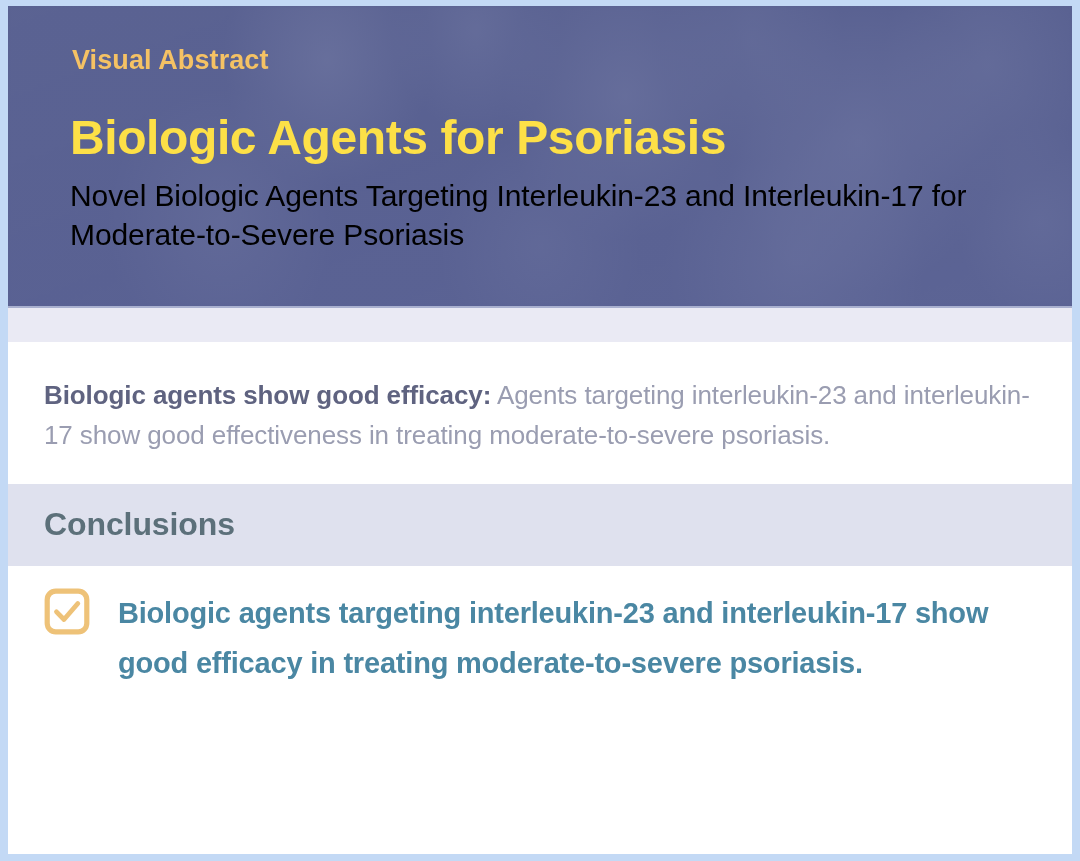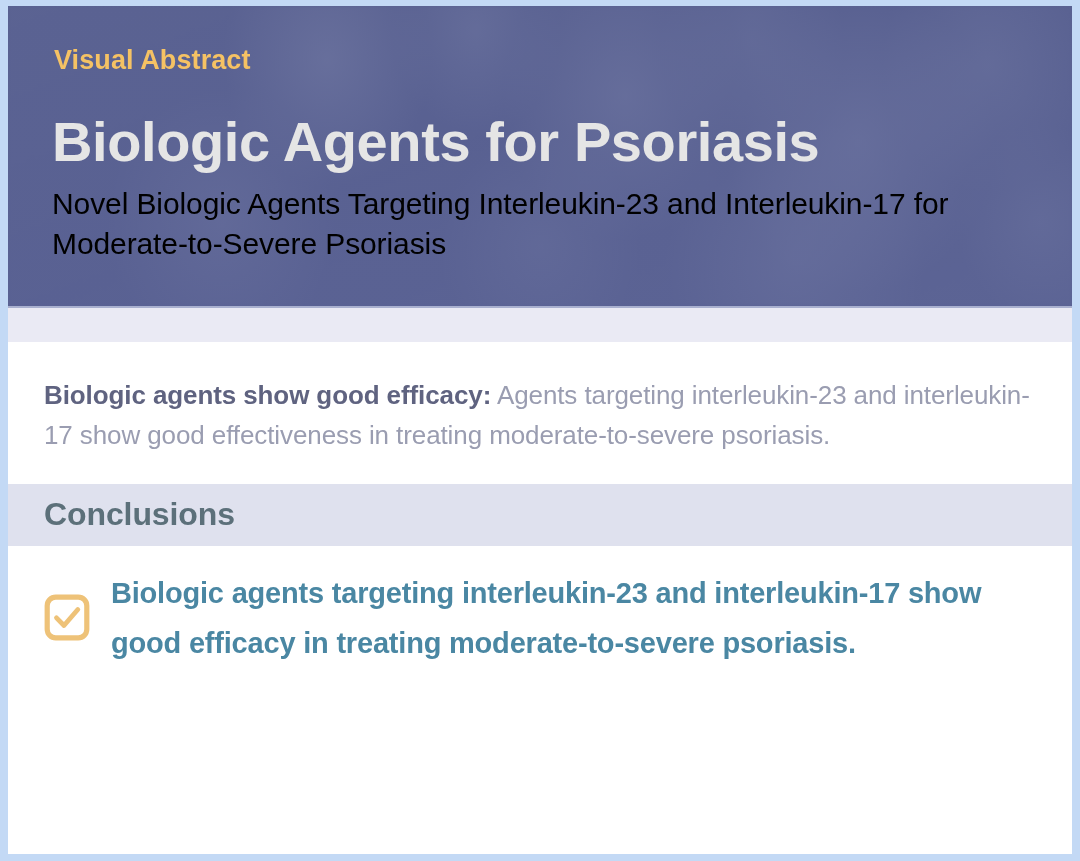--- a/index.html
+++ b/index.html
@@ -56,32 +56,33 @@
     filter: blur(1.5px);
   }
   .va-header-veil {
     position: absolute;
     inset: 0;
     background: linear-gradient(180deg, rgba(86,94,142,0.55), rgba(88,96,146,0.62));
   }
   .va-header-inner {
     position: relative;
     z-index: 2;
+    margin-left: 18px;
   }
   .va-eyebrow {
     color: #f5c264;
     font-size: 27px;
     font-weight: bold;
     letter-spacing: 0.1px;
     line-height: 1.1;
     margin: 0 0 36px 2px;
   }
   .va-title {
-    color: #e5e5e5;
-    font-size: 56px;
+    color: #fde047;
+    font-size: 48px;
     font-weight: bold;
     line-height: 1.08;
     letter-spacing: -0.4px;
     margin: 0 0 12px 0;
   }
   .va-subtitle {
     color: #000000;
     font-size: 30px;
     font-weight: normal;
     line-height: 1.32;
@@ -107,42 +108,42 @@
     letter-spacing: -0.1px;
   }
   .va-summary .lead {
     color: #5f6380;
     font-weight: bold;
   }
 
   
   .va-sectionbar {
     background: #dfe1ee;
-    height: 62px;
+    height: 82px;
     display: flex;
     align-items: center;
     padding: 0 36px;
     box-sizing: border-box;
   }
   .va-sectionbar-title {
     color: #5c707a;
     font-size: 32px;
     font-weight: bold;
     letter-spacing: -0.1px;
   }
 
   
   .va-conclusions {
     background: #ffffff;
     padding: 22px 40px 30px 36px;
   }
   .va-conclusion-item {
     display: flex;
-    align-items: center;
-    gap: 21px;
+    align-items: flex-start;
+    gap: 28px;
   }
   .va-check {
     flex: 0 0 auto;
     width: 46px;
     height: 47px;
     display: block;
   }
   .va-conclusion-text {
     color: #4a87a3;
     font-size: 29px;

